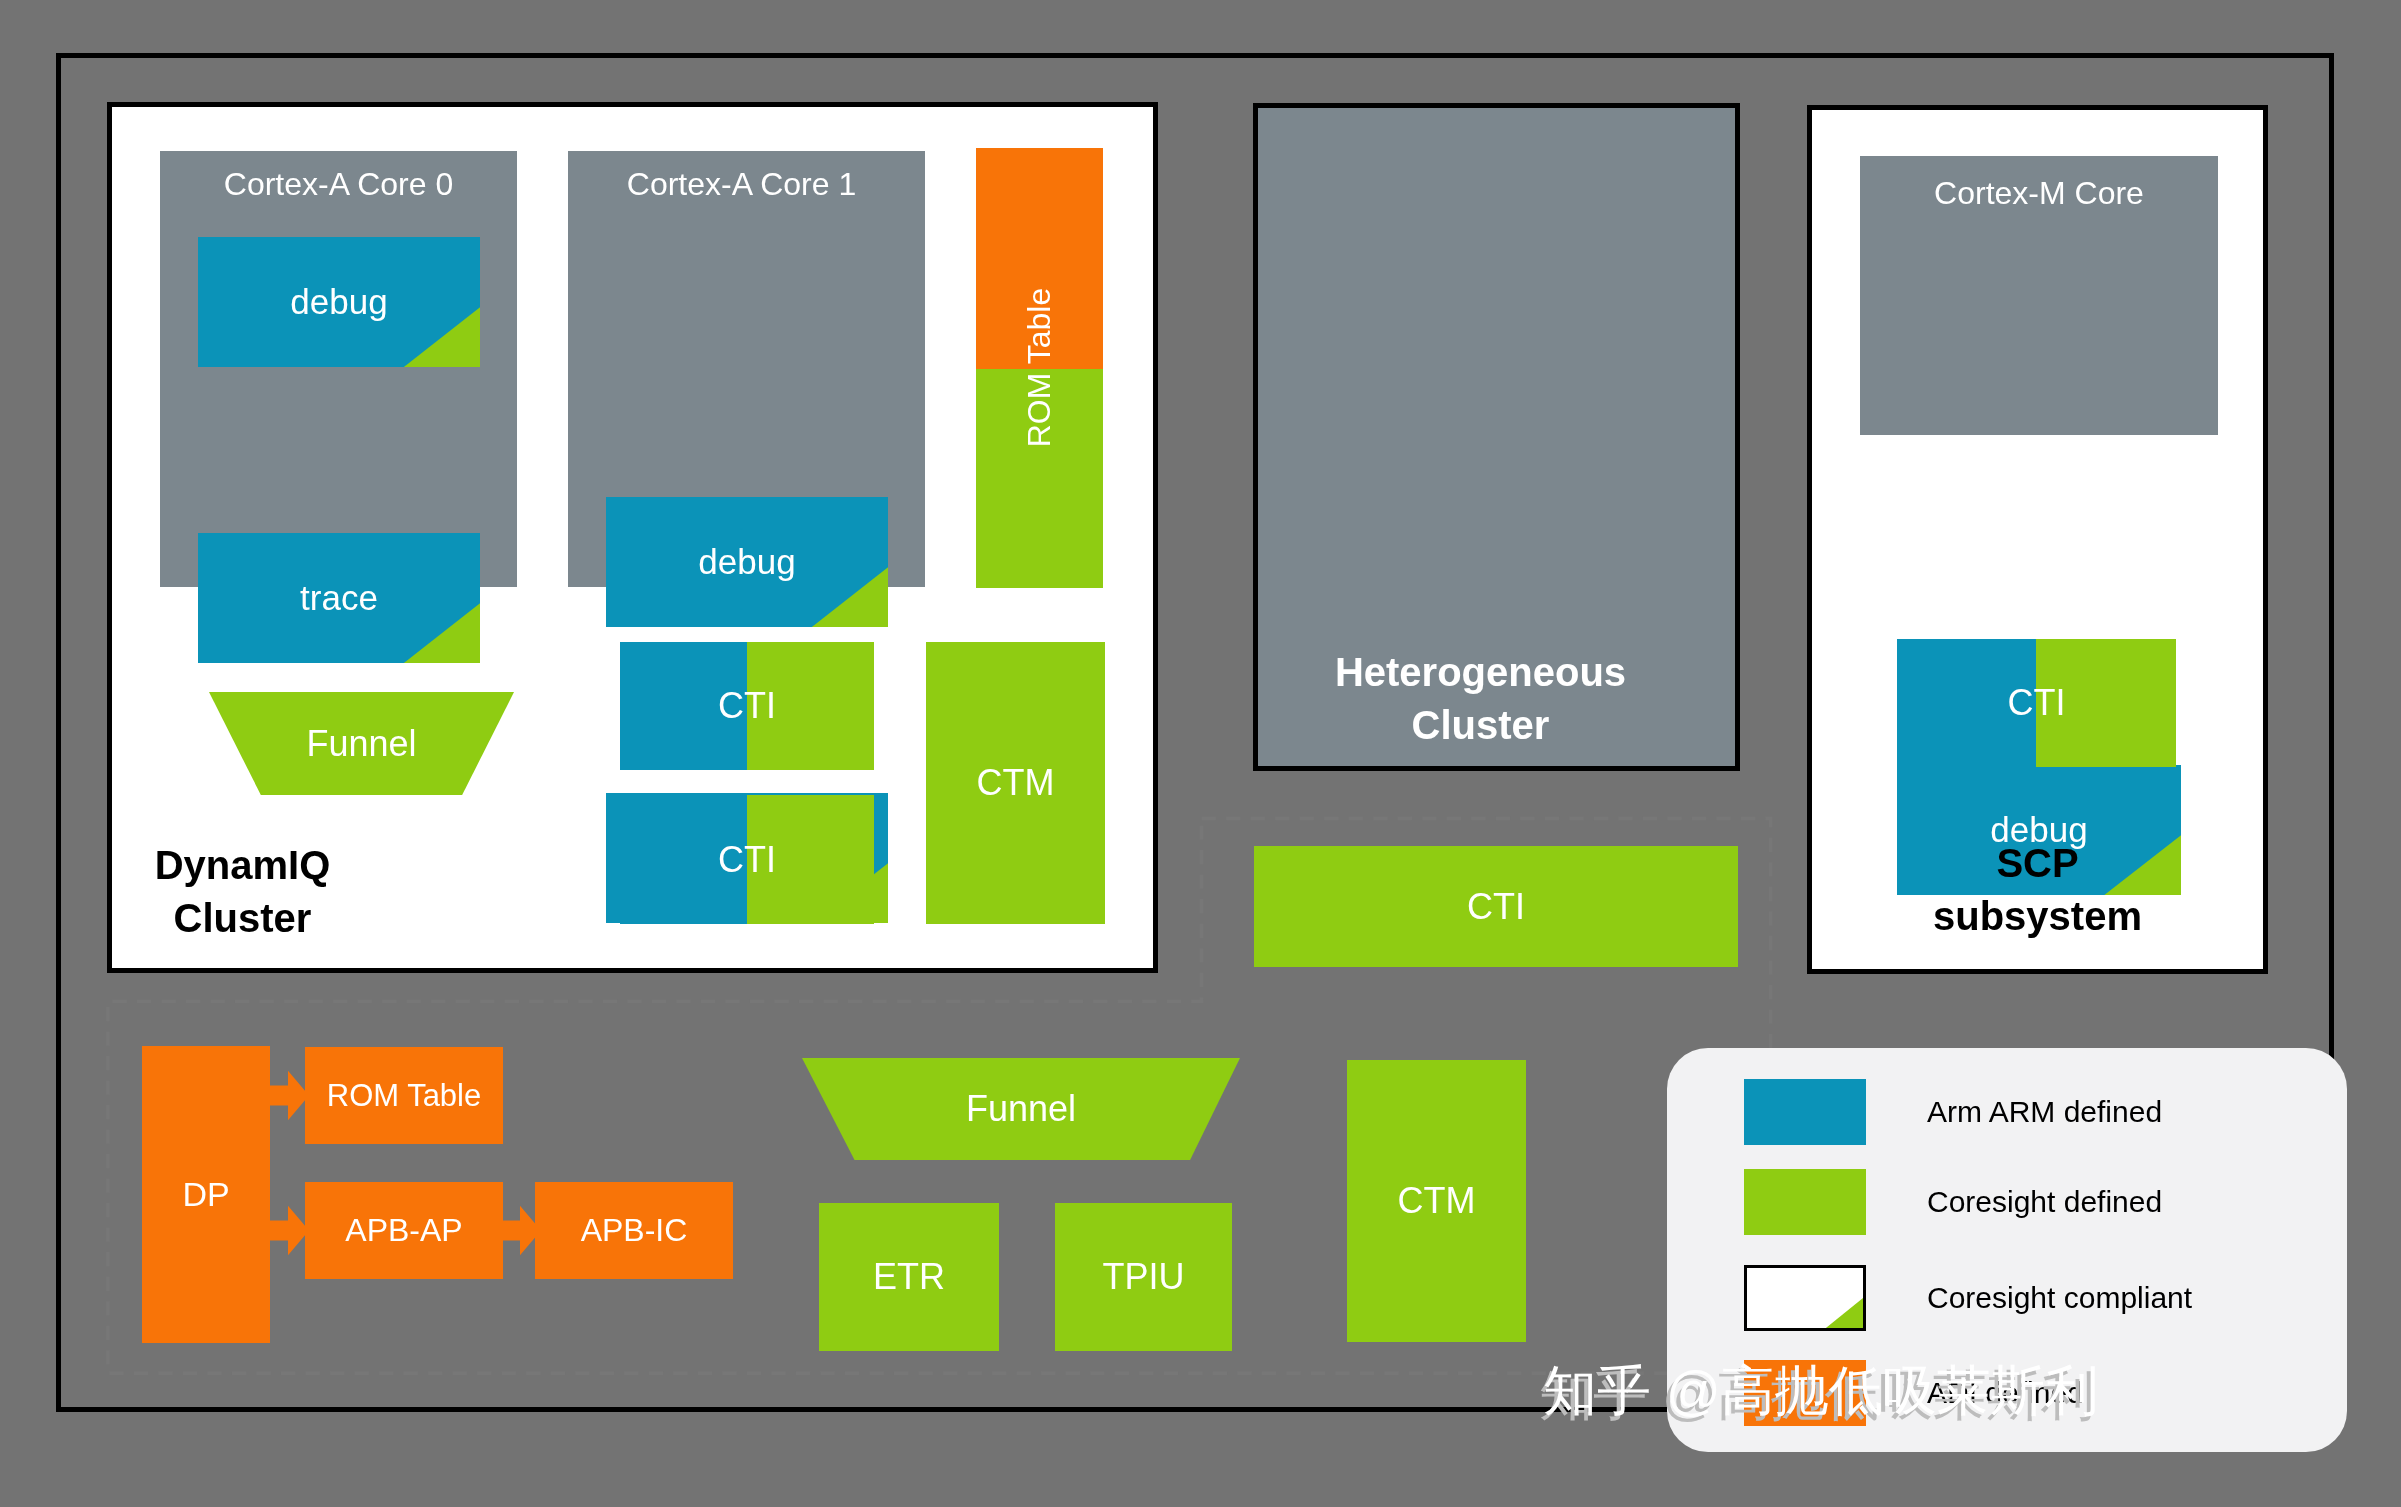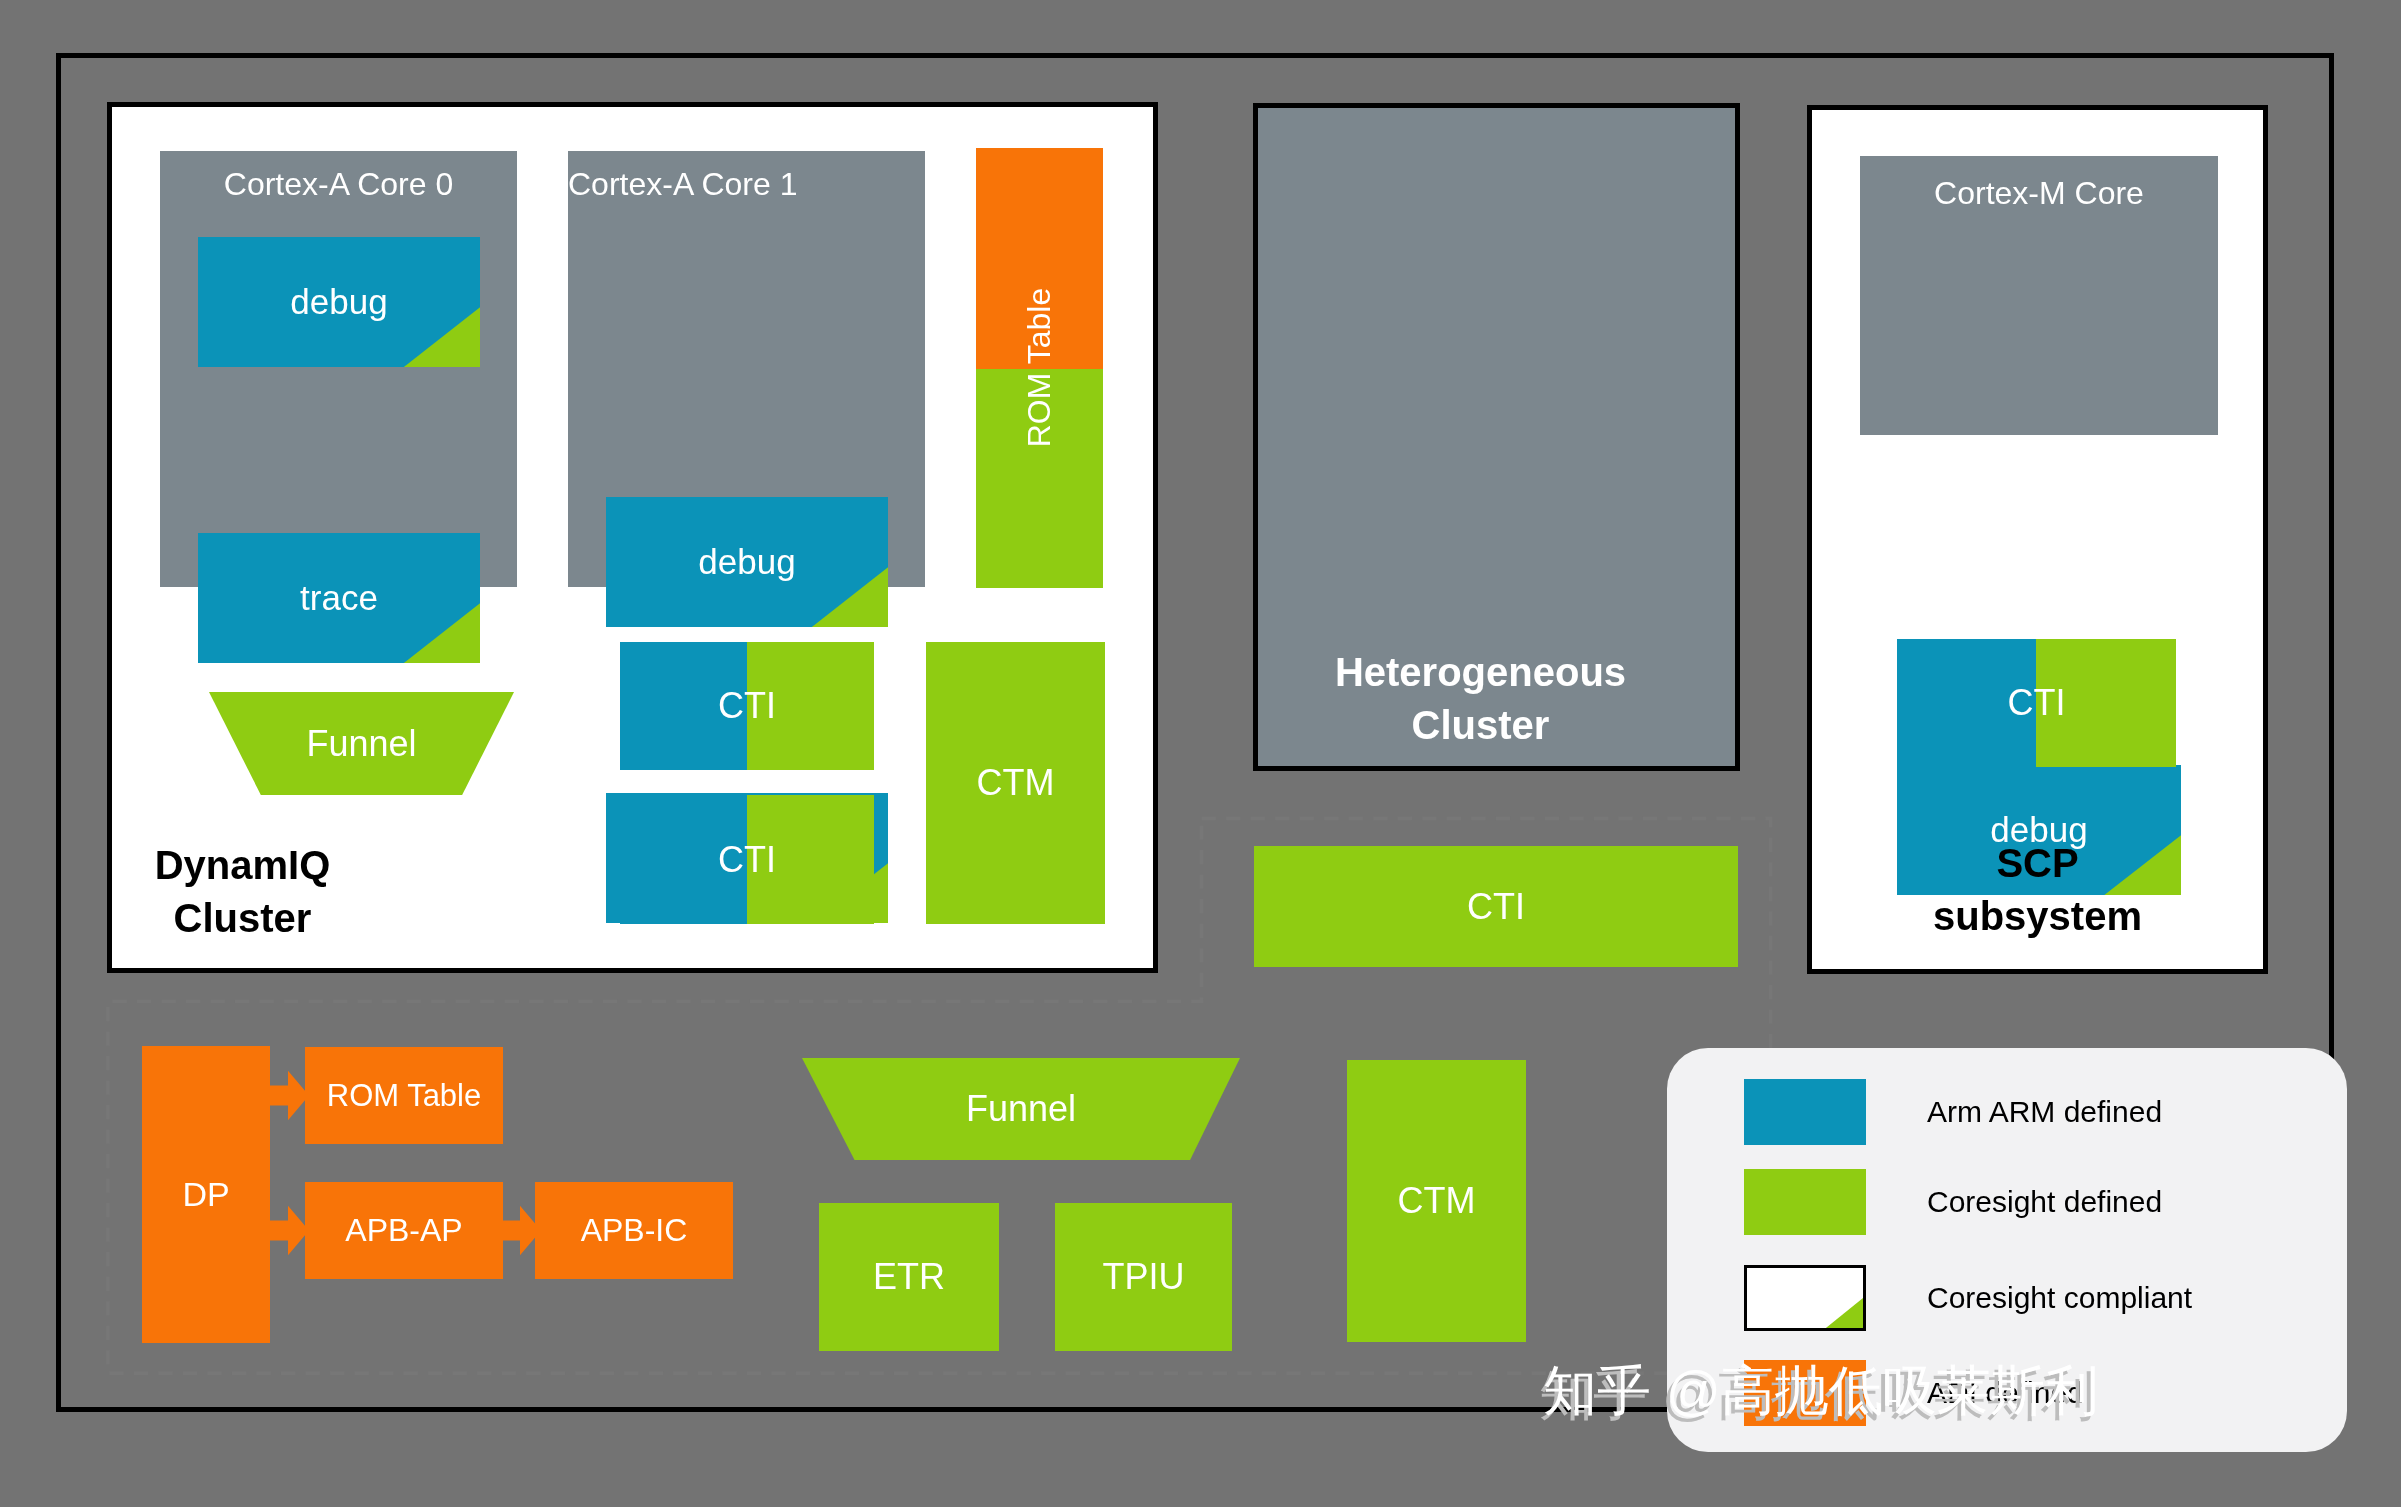--- a/index.html
+++ b/index.html
@@ -65,21 +65,21 @@
   <div class="abs blk-gray" style="left:160px;top:151px;width:357px;height:436px;"></div>
   <div class="abs wlbl f62" style="left:160px;top:166px;width:357px;height:36px;line-height:36px;text-align:center;">Cortex-A Core 0</div>
   <div class="abs blk-blue tri flexc" style="left:198px;top:237px;width:282px;height:130px;">
     <span class="wlbl f68">debug</span>
   </div>
   <div class="abs blk-blue tri flexc" style="left:198px;top:403px;width:282px;height:130px;">
     <span class="wlbl f68">trace</span>
   </div>
 
   <div class="abs blk-gray" style="left:568px;top:151px;width:357px;height:436px;"></div>
-  <div class="abs wlbl f62" style="left:568px;top:166px;width:347px;height:36px;line-height:36px;text-align:left;">Cortex-A Core 1</div>
+  <div class="abs wlbl f62" style="left:568px;top:166px;width:347px;height:36px;line-height:36px;text-align:center;">Cortex-A Core 1</div>
   <div class="abs blk-blue tri flexc" style="left:606px;top:237px;width:282px;height:130px;">
     <span class="wlbl f68">debug</span>
   </div>
   <div class="abs blk-blue tri flexc" style="left:606px;top:403px;width:282px;height:130px;">
     <span class="wlbl f68">trace</span>
   </div>
 
   <div class="abs blk-orange" style="left:976px;top:148px;width:127px;height:221px;"></div>
   <div class="abs blk-green" style="left:976px;top:369px;width:127px;height:219px;"></div>
   <div class="abs flexc" style="left:976px;top:148px;width:127px;height:439px;">

